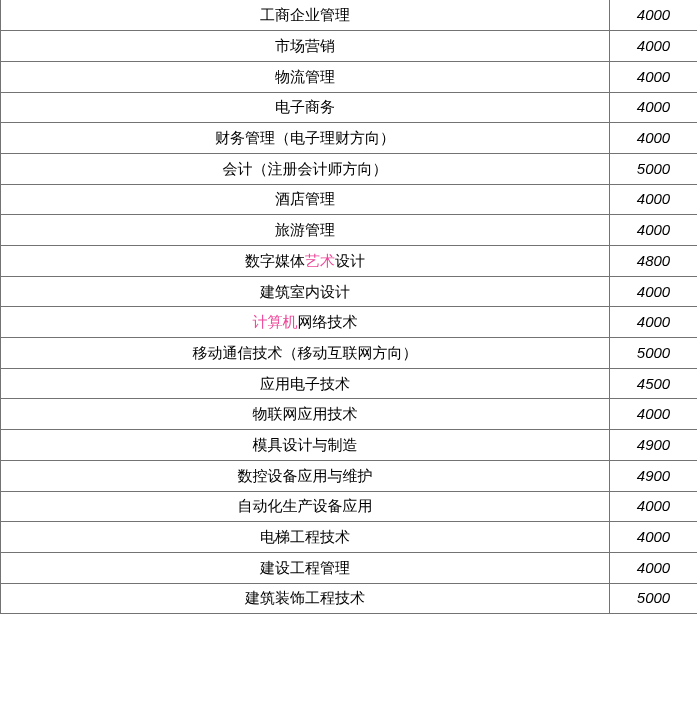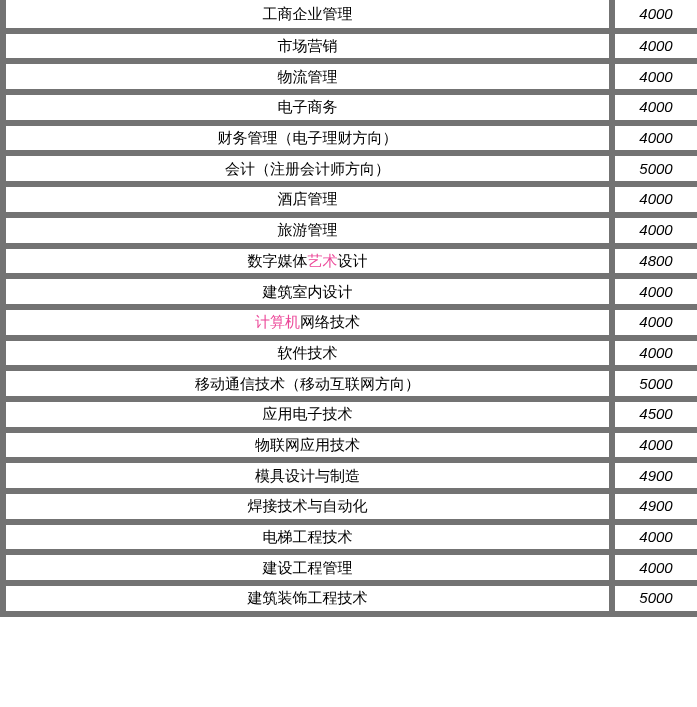--- a/index.html
+++ b/index.html
@@ -16,21 +16,21 @@
   }
   table.tuition-table {
     border-collapse: collapse;
     width: 697px;
     table-layout: fixed;
   }
   table.tuition-table tr {
     height: 30.7px;
   }
   table.tuition-table td {
-    border: 6px solid #737373;
+    border: 1px solid #737373;
     text-align: center;
     vertical-align: middle;
     font-size: 15px;
     line-height: 1.2;
     padding: 0 2px;
     box-sizing: border-box;
   }
   td.col-major {
     width: 609px;
     border-left: none;
@@ -90,42 +90,42 @@
       </tr>
       <tr>
         <td class="col-major">建筑室内设计</td>
         <td class="col-fee">4000</td>
       </tr>
       <tr>
         <td class="col-major"><span class="hl">计算机</span>网络技术</td>
         <td class="col-fee">4000</td>
       </tr>
       <tr>
-        <td class="col-major">软件技术</td>
-        <td class="col-fee">4000</td>
-      </tr>
-      <tr>
         <td class="col-major">移动通信技术（移动互联网方向）</td>
         <td class="col-fee">5000</td>
       </tr>
       <tr>
         <td class="col-major">应用电子技术</td>
         <td class="col-fee">4500</td>
       </tr>
       <tr>
         <td class="col-major">物联网应用技术</td>
         <td class="col-fee">4000</td>
       </tr>
       <tr>
         <td class="col-major">模具设计与制造</td>
         <td class="col-fee">4900</td>
       </tr>
       <tr>
-        <td class="col-major">焊接技术与自动化</td>
+        <td class="col-major">数控设备应用与维护</td>
         <td class="col-fee">4900</td>
+      </tr>
+      <tr>
+        <td class="col-major">自动化生产设备应用</td>
+        <td class="col-fee">4000</td>
       </tr>
       <tr>
         <td class="col-major">电梯工程技术</td>
         <td class="col-fee">4000</td>
       </tr>
       <tr>
         <td class="col-major">建设工程管理</td>
         <td class="col-fee">4000</td>
       </tr>
       <tr>

